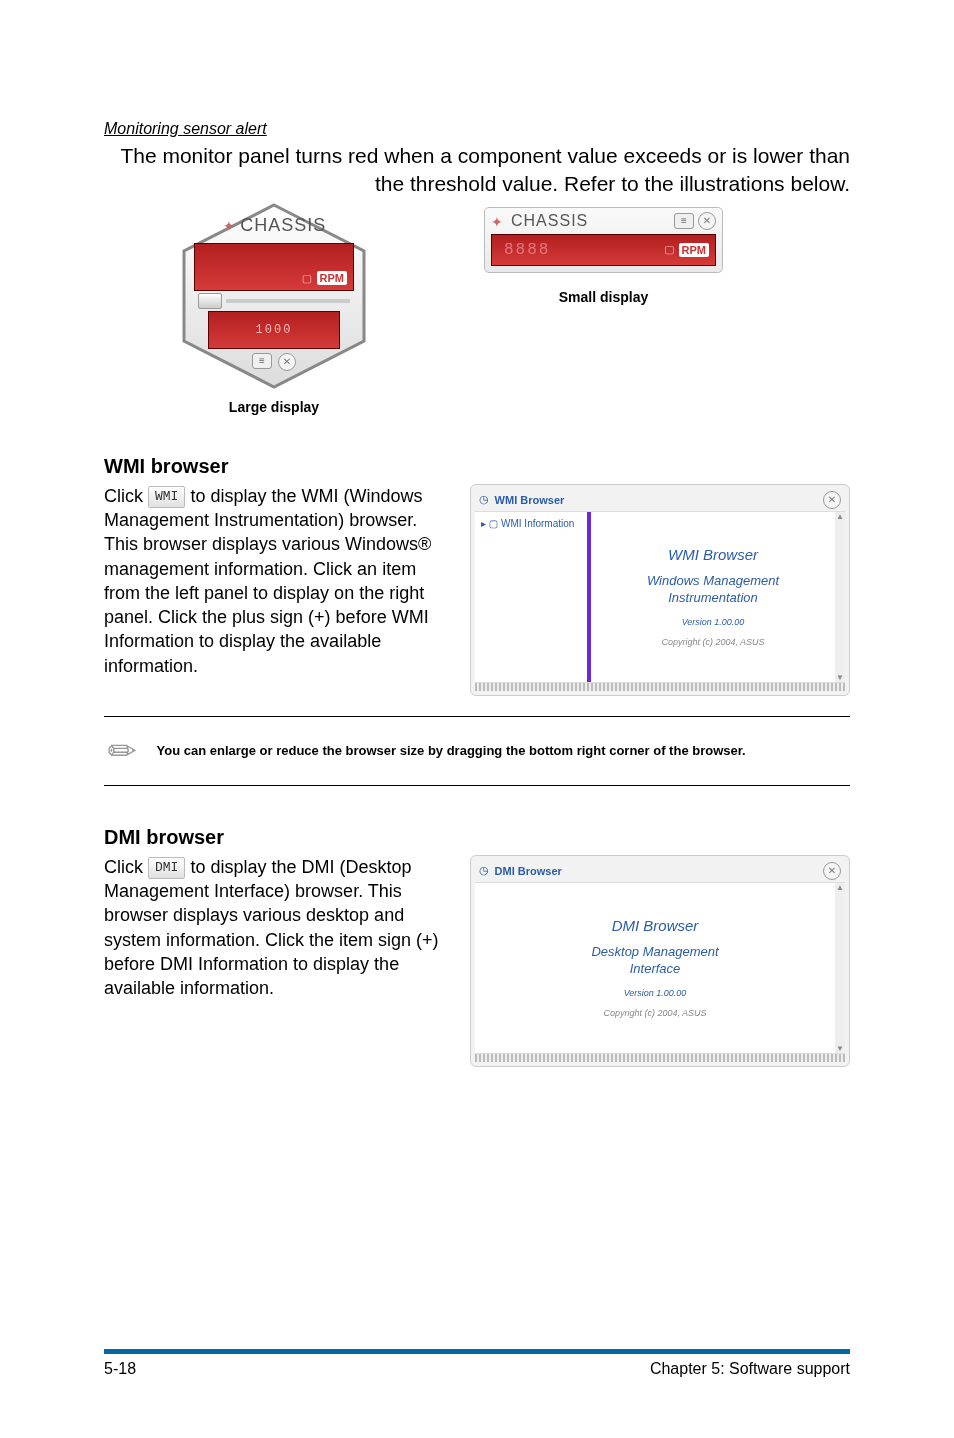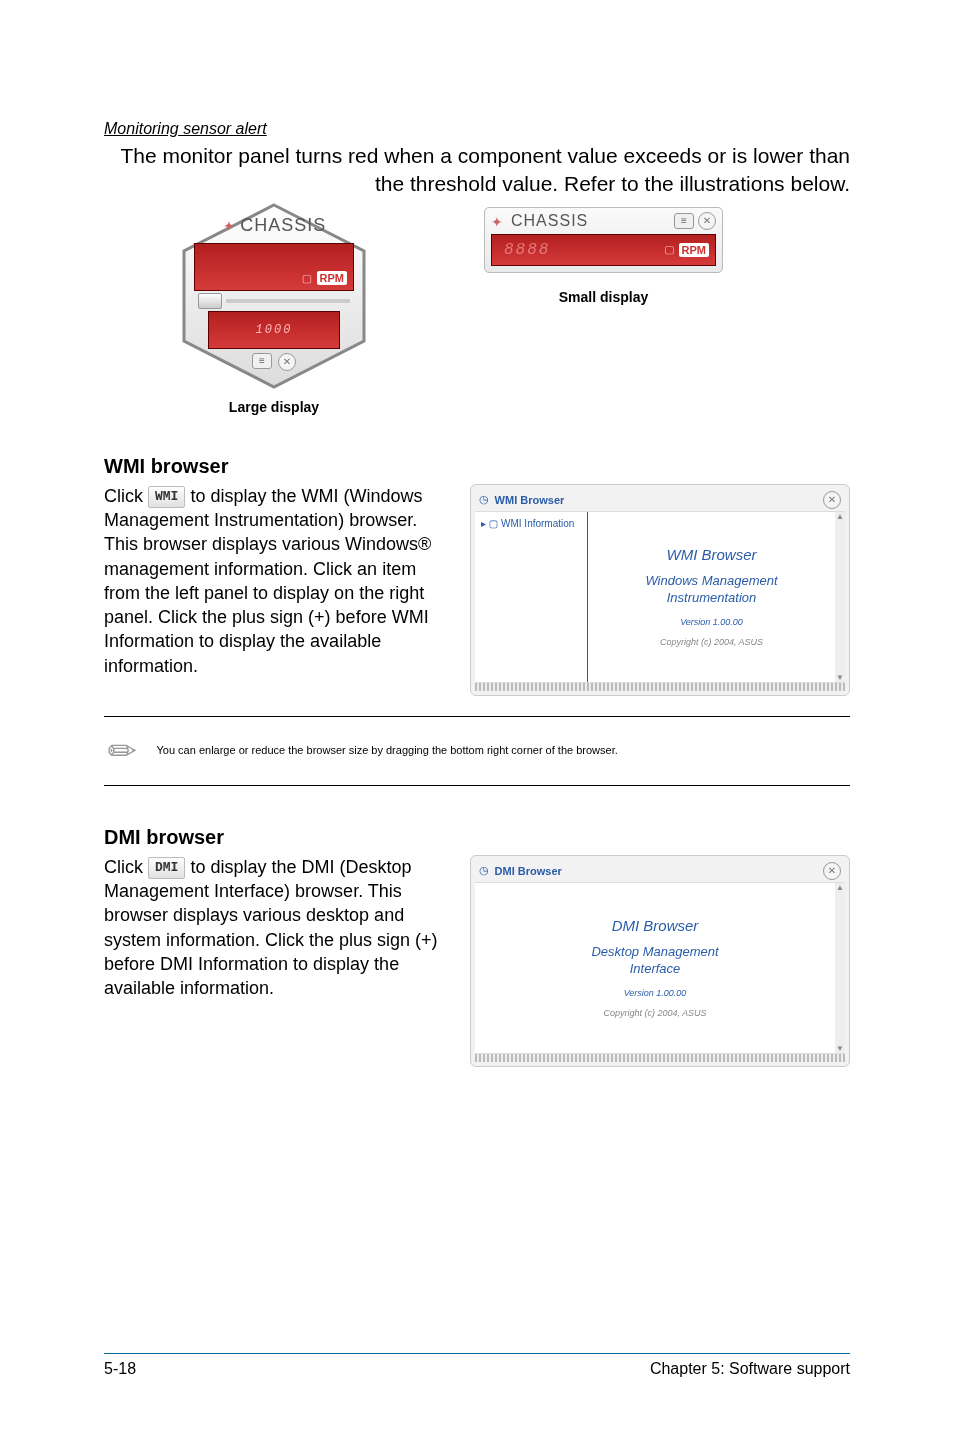--- a/index.html
+++ b/index.html
@@ -60,21 +60,20 @@
   .red-panel {
     background: linear-gradient(#b21f1f, #d63a3a);
     border: 1px solid #5a0000;
     position: relative;
   }
   .lcd-text {
     font-family: "Courier New", monospace;
     color: #ffb7b7;
     font-size: 18px;
     letter-spacing: 2px;
-    font-style: italic;
   }
   .rpm-tag {
     background: #fff;
     color: #cc3333;
     font-size: 11px;
     padding: 1px 3px;
     border-radius: 2px;
     font-weight: bold;
   }
   .fan-icon {
@@ -105,21 +104,21 @@
     line-height: 1.35;
   }
   .mini-btn {
     display: inline-block;
     background: linear-gradient(#fefefe,#e0e0e0);
     border: 1px solid #bbb;
     border-radius: 2px;
     font-family: "Courier New", monospace;
     font-size: 13px;
     padding: 1px 6px;
-    font-weight: bold;
+    font-weight: normal;
     vertical-align: middle;
     color: #333;
   }
   .browser-shot {
     width: 380px;
     border: 1px solid #ccc;
     border-radius: 6px;
     background: #f2f2f2;
     padding: 4px;
     box-sizing: border-box;
@@ -134,21 +133,21 @@
   }
   .browser-body {
     display: flex;
     background: #fff;
     border-top: 1px solid #ddd;
     border-bottom: 1px solid #ddd;
     height: 170px;
   }
   .browser-tree {
     width: 100px;
-    border-right: 1px solid #6d28d9;
+    border-right: 4px solid #6d28d9;
     font-size: 10px;
     color: #2a5caa;
     padding: 6px;
   }
   .browser-content {
     flex: 1;
     display: flex;
     flex-direction: column;
     align-items: center;
     justify-content: center;
@@ -200,29 +199,30 @@
     align-items: center;
     padding: 14px 4px;
     margin: 18px 0 40px 0;
   }
   .note-box .pencil {
     font-size: 34px;
     color: #999;
     transform: rotate(-45deg);
   }
   .note-box .note-text {
-    font-size: 11px;
+    font-size: 13px;
     line-height: 1.35;
+    font-weight: bold;
   }
   .footer {
     position: absolute;
     bottom: 60px;
     left: 104px;
     right: 104px;
-    border-top: 1px solid #0369a1;
+    border-top: 5px solid #0369a1;
     display: flex;
     justify-content: space-between;
     font-size: 16px;
     padding-top: 6px;
   }
   
   .small-display {
     width: 225px;
     border: 1px solid #bbb;
     border-radius: 5px;
@@ -383,21 +383,21 @@
   <div class="note-box">
     <div class="pencil">✎</div>
     <div class="note-text">You can enlarge or reduce the browser size by dragging the bottom right corner of the browser.</div>
   </div>
 
   <h3 class="section">DMI browser</h3>
   <div class="two-col">
     <div class="text">
       <span>Click </span>
       <span class="mini-btn">DMI</span>
-      <span> to display the DMI (Desktop Management Interface) browser. This browser displays various desktop and system information. Click the plus sign (+) before DMI Information to display the available information.</span>
+      <span> to display the DMI (Desktop Management Interface) browser. This browser displays various desktop and system information. Click the item sign (+) before DMI Information to display the available information.</span>
     </div>
     <div class="browser-shot">
       <div class="browser-title">
         <span>◷</span>
         <span style="font-weight:bold;">DMI Browser</span>
         <span style="margin-left:auto;" class="close-circle">✕</span>
       </div>
       <div class="browser-body">
         <div class="browser-content">
           <div class="title-i">DMI Browser</div>

